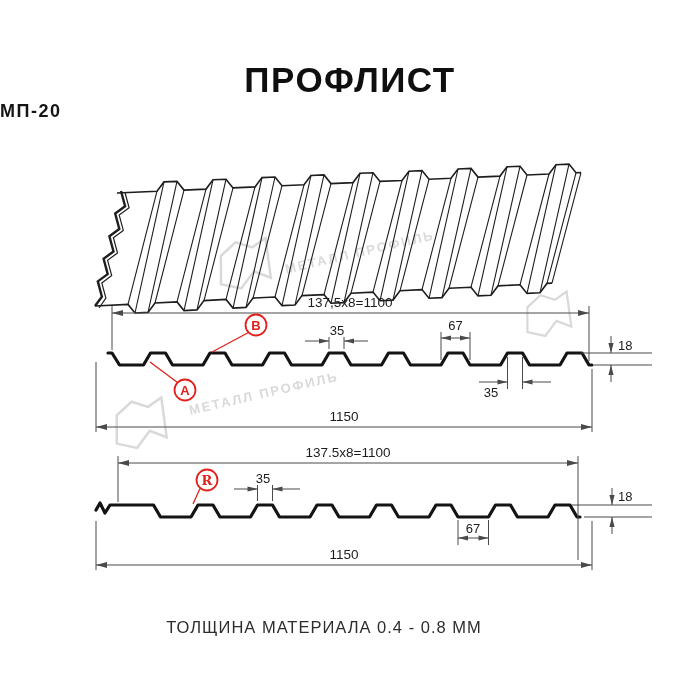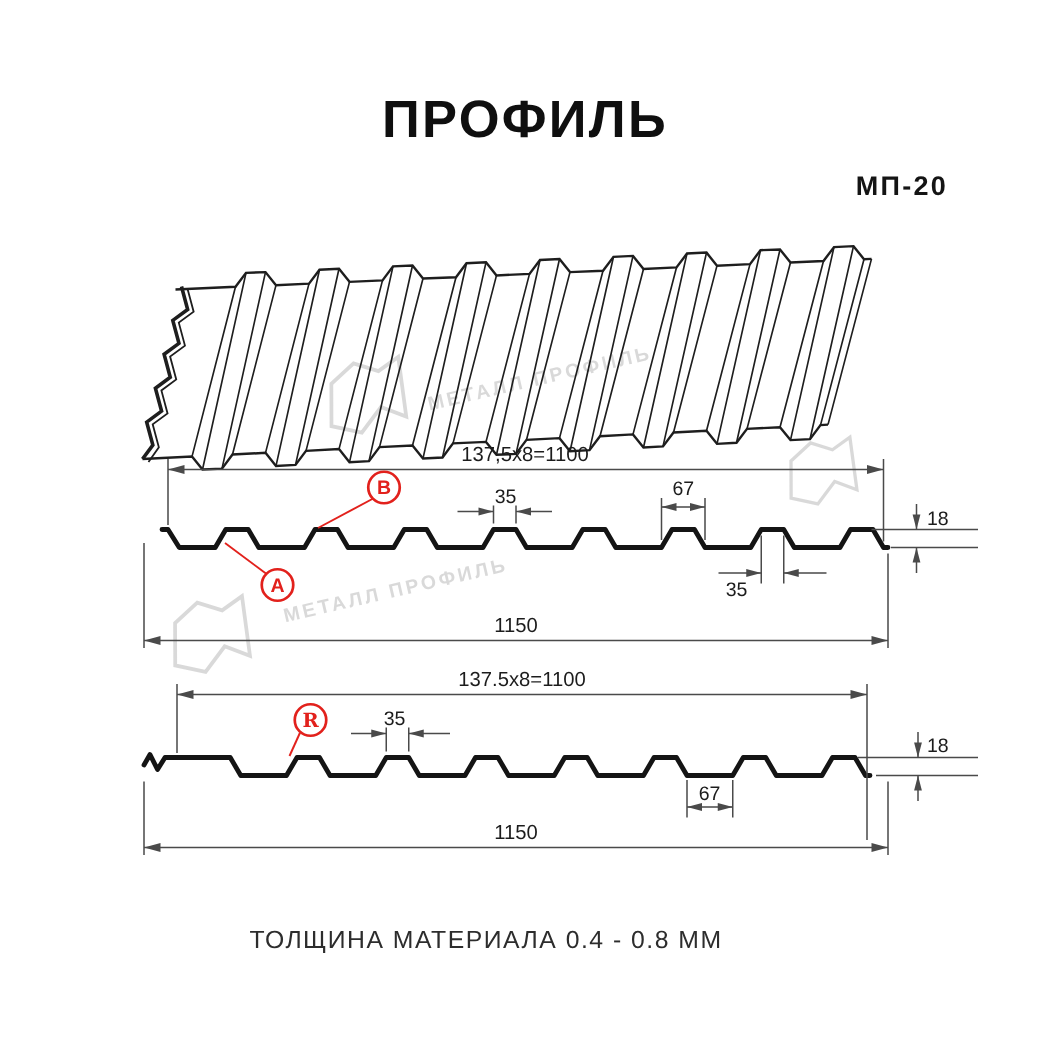--- a/index.html
+++ b/index.html
@@ -1,20 +1,20 @@
 <!DOCTYPE html>
 <html><head>
 <meta charset="utf-8">
 <style>
   html,body{margin:0;padding:0;background:#ffffff;}
   #canvas{position:relative;width:700px;height:700px;background:#ffffff;overflow:hidden;
           font-family:"Liberation Sans",sans-serif;}
   .page-title{position:absolute;left:0;top:60px;width:700px;text-align:center;
               font-size:35px;font-weight:800;letter-spacing:1.5px;color:#0f0f0f;}
-  .page-subtitle{position:absolute;left:0;top:114px;width:632px;text-align:right;
+  .page-subtitle{position:absolute;left:0;top:101px;width:632px;text-align:left;
               font-size:18px;font-weight:700;letter-spacing:1.5px;color:#141414;}
   .page-footer{position:absolute;left:0;top:618px;width:648px;text-align:center;
               font-size:16.5px;font-weight:500;letter-spacing:1px;color:#2d2d2d;}
   svg{position:absolute;left:0;top:0;}
   svg text{font-family:"Liberation Sans",sans-serif;fill:#1c1c1c;font-size:13px;}
   text.dimtxt{font-size:13px;}
   text.bigdim{font-size:13.5px;}
   .thick{stroke:#141414;stroke-width:3.2;fill:none;stroke-linejoin:round;stroke-linecap:round;}
   .dim{stroke:#4a4a4a;stroke-width:1;fill:none;}
   .ah{fill:#4a4a4a;stroke:none;}
@@ -23,21 +23,21 @@
   text.rser{font-family:"DejaVu Serif",serif;}
   .wm{fill:#8a8a8a;fill-opacity:0.32;font-weight:bold;letter-spacing:2px;}
   .wmicon{fill:none;stroke:#8a8a8a;stroke-opacity:0.32;stroke-width:2;}
   .persp{stroke:#1e1e1e;fill:none;}
 </style>
 </head>
 <body>
 
 <div id="canvas">
 
-  <div class="page-title">ПРОФИЛЬ</div>
+  <div class="page-title">ПРОФЛИСТ</div>
   <div class="page-subtitle">МП-20</div>
 
   <svg width="700" height="700" viewBox="0 0 700 700">
 
     <g>
       <g transform="translate(234,296) rotate(-13)">
         <path class="wmicon" transform="translate(-10,-52) scale(1.25)" d="M0,30 L5,8 L19,0 L31,7 L43,2 L40,34 L28,26 L15,37 Z"></path>
         <text class="wm" x="56" y="-10" font-size="29">МЕТАЛЛ ПРОФИЛЬ</text>
       </g>
     </g>

